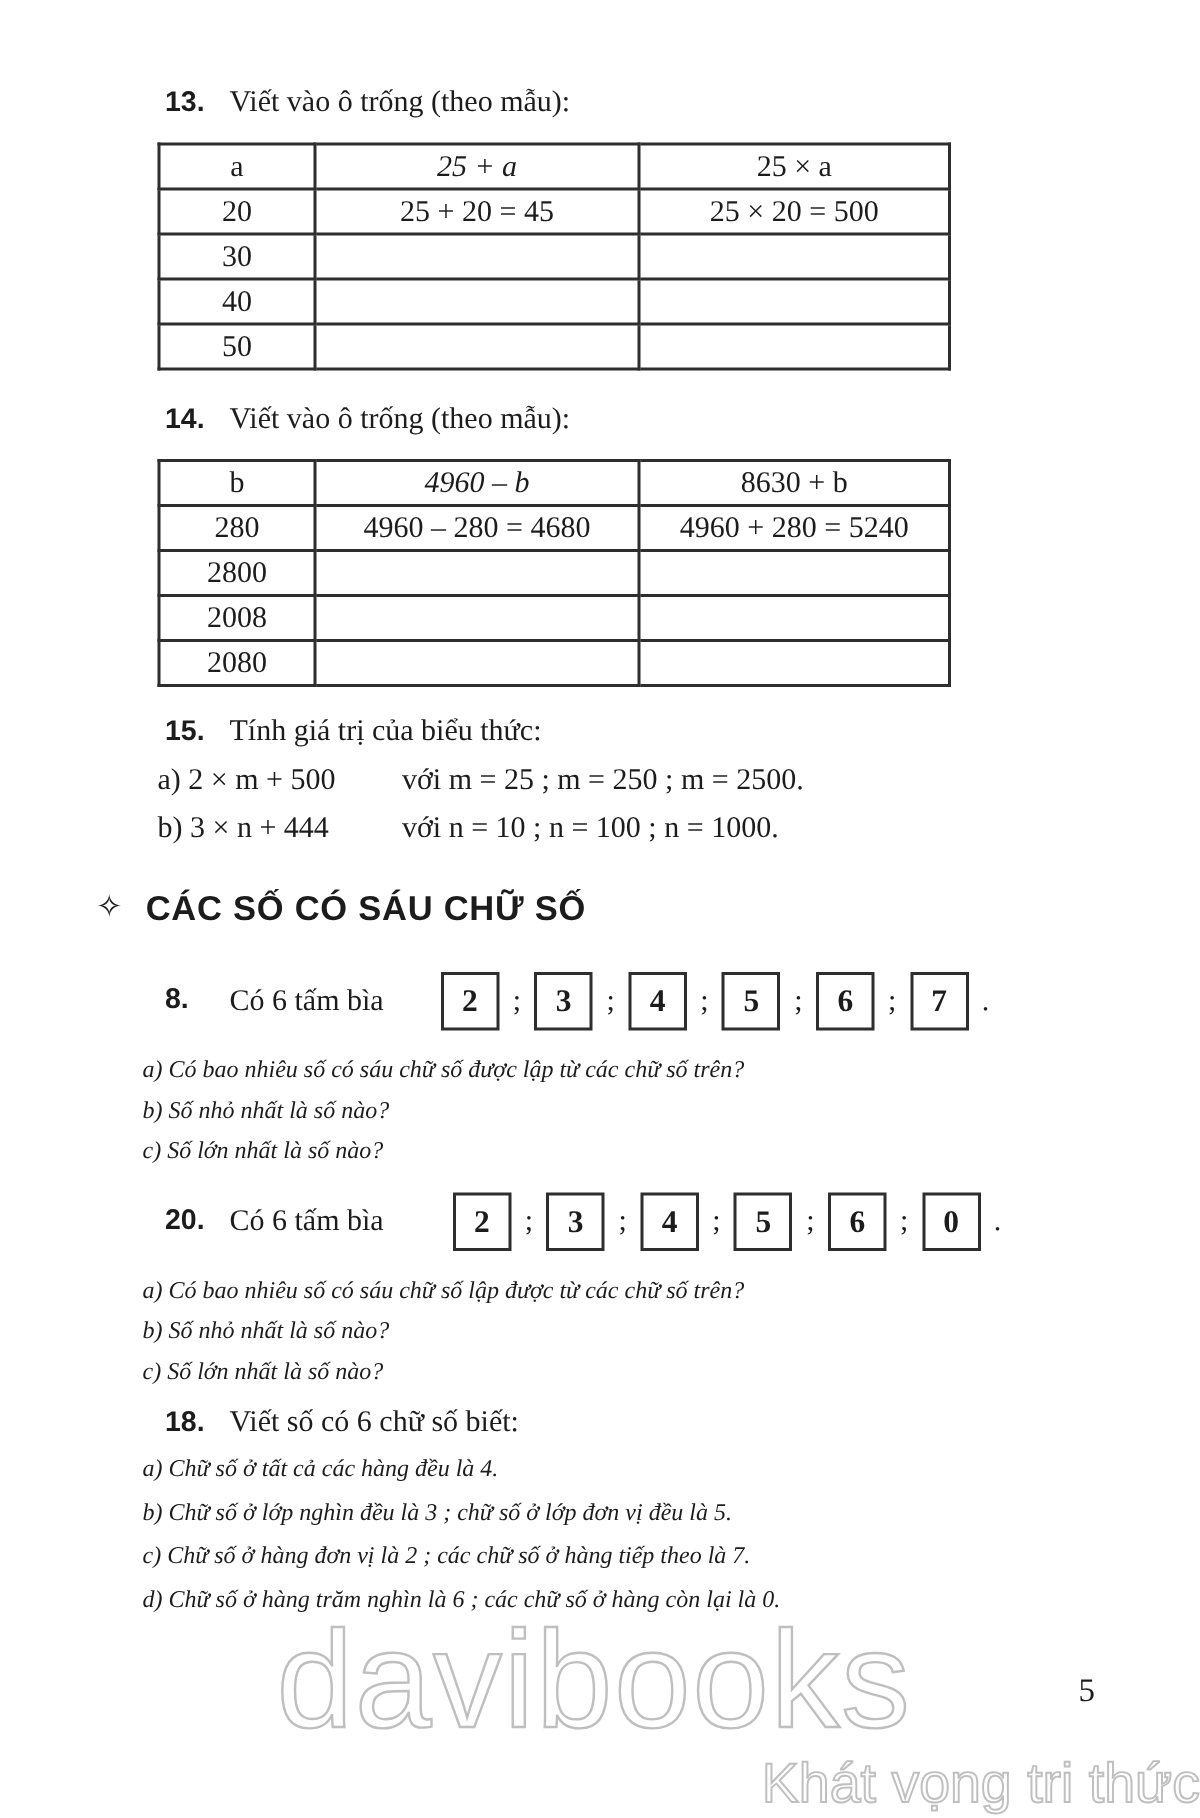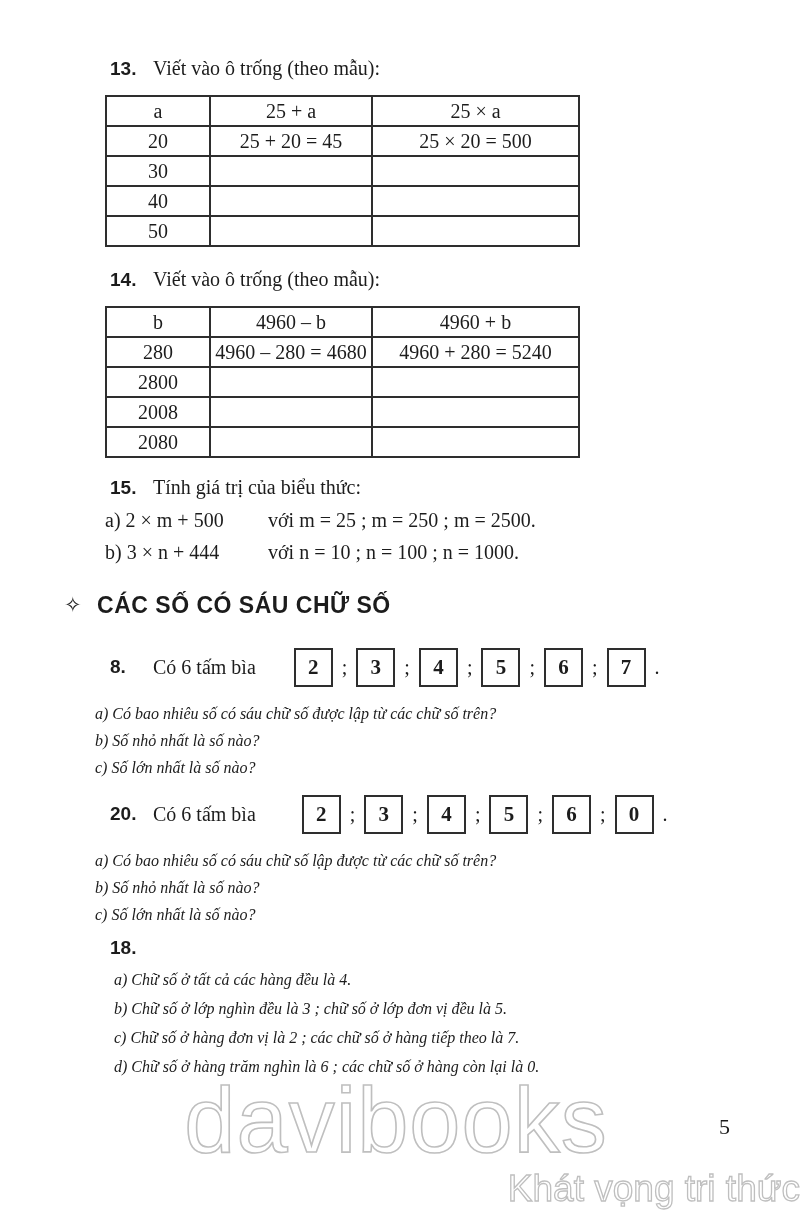--- a/index.html
+++ b/index.html
@@ -18,21 +18,21 @@
     font-family:"Liberation Sans", sans-serif;
     font-weight:bold; font-size:19px; width:43px; flex:0 0 43px;margin-left:48px;
   }
   .ptext { font-size:20px; }
 
   table.tbl { position:absolute; left:105px; border-collapse:collapse; }
   table.tbl td {
     border:2px solid #2e2e2e; text-align:center; vertical-align:middle;
     font-size:20px; height:30px; padding:0 4px;
   }
-  .c1 { width:104px; } .c2 { width:162px; } .c3 { width:207px;border-radius:12px; }
+  .c1 { width:104px; } .c2 { width:216px;font-style:italic; } .c3 { width:207px;border-radius:12px; }
 
   .exprline { position:absolute; left:105px; font-size:20px; }
   .expr { display:inline-block; width:163px; }
 
   .section {
     position:absolute; left:64px; display:flex; align-items:center;
     font-family:"Liberation Sans", sans-serif; font-weight:bold;
     font-size:23px; letter-spacing:0.5px;
   }
   .staricon { font-weight:normal; font-size:21px; margin-right:15px; transform:translateY(-1px); }
@@ -41,21 +41,21 @@
   .cards { display:flex; align-items:center; }
   .card {
     width:39px; height:39px; border:2px solid #2e2e2e;
     display:flex; align-items:center; justify-content:center;
     font-weight:bold; font-size:21px; background:#fff;
   }
   .sep { font-size:20px; margin:0 9px; }
 
   .items { position:absolute; left:95px; font-size:16px;font-style:italic; }
   .items div { height:27px; line-height:27px; }
-  .items.wide div { height:29px; line-height:29px;margin-left:19px; }
+  .items.wide div { height:29px; line-height:29px; }
 
   .wm-brand {
     position:absolute; left:0; width:792px; top:1074px; text-align:center;
     font-family:"Liberation Sans", sans-serif; font-size:92px; letter-spacing:1px;
     color:transparent; -webkit-text-stroke:1.6px #bfbfbf; line-height:1;
   }
   .wm-slogan {
     position:absolute; left:76px; width:724px; top:1170px; text-align:right;
     font-family:"Liberation Sans", sans-serif; font-size:37px;
     color:transparent; -webkit-text-stroke:1.3px #bfbfbf; line-height:1;
@@ -103,21 +103,21 @@
 
   <div class="prob" style="top:268px">
     <span class="pnum">14.</span>
     <span class="ptext">Viết vào ô trống (theo mẫu):</span>
   </div>
   <table class="tbl" style="top:306px">
     <tbody>
         <tr>
       <td class="c1">b</td>
       <td class="c2">4960 – b</td>
-      <td class="c3">4960 + b</td>
+      <td class="c3">8630 + b</td>
     </tr>
     <tr>
       <td>280</td>
       <td>4960 – 280 = 4680</td>
       <td>4960 + 280 = 5240</td>
     </tr>
     <tr>
       <td>2800</td>
       <td></td>
       <td></td>
@@ -194,20 +194,21 @@
     </span>
   </div>
   <div class="items" style="top:847px">
     <div>a) Có bao nhiêu số có sáu chữ số lập được từ các chữ số trên?</div>
     <div>b) Số nhỏ nhất là số nào?</div>
     <div>c) Số lớn nhất là số nào?</div>
   </div>
 
   <div class="prob" style="top:937px">
     <span class="pnum">18.</span>
+    <span class="ptext">Viết số có 6 chữ số biết:</span>
   </div>
   <div class="items wide" style="top:965px">
     <div>a) Chữ số ở tất cả các hàng đều là 4.</div>
     <div>b) Chữ số ở lớp nghìn đều là 3 ; chữ số ở lớp đơn vị đều là 5.</div>
     <div>c) Chữ số ở hàng đơn vị là 2 ; các chữ số ở hàng tiếp theo là 7.</div>
     <div>d) Chữ số ở hàng trăm nghìn là 6 ; các chữ số ở hàng còn lại là 0.</div>
   </div>
 
   <div class="wm-brand">davibooks</div>
   <div class="wm-slogan">Khát vọng tri thức</div>

